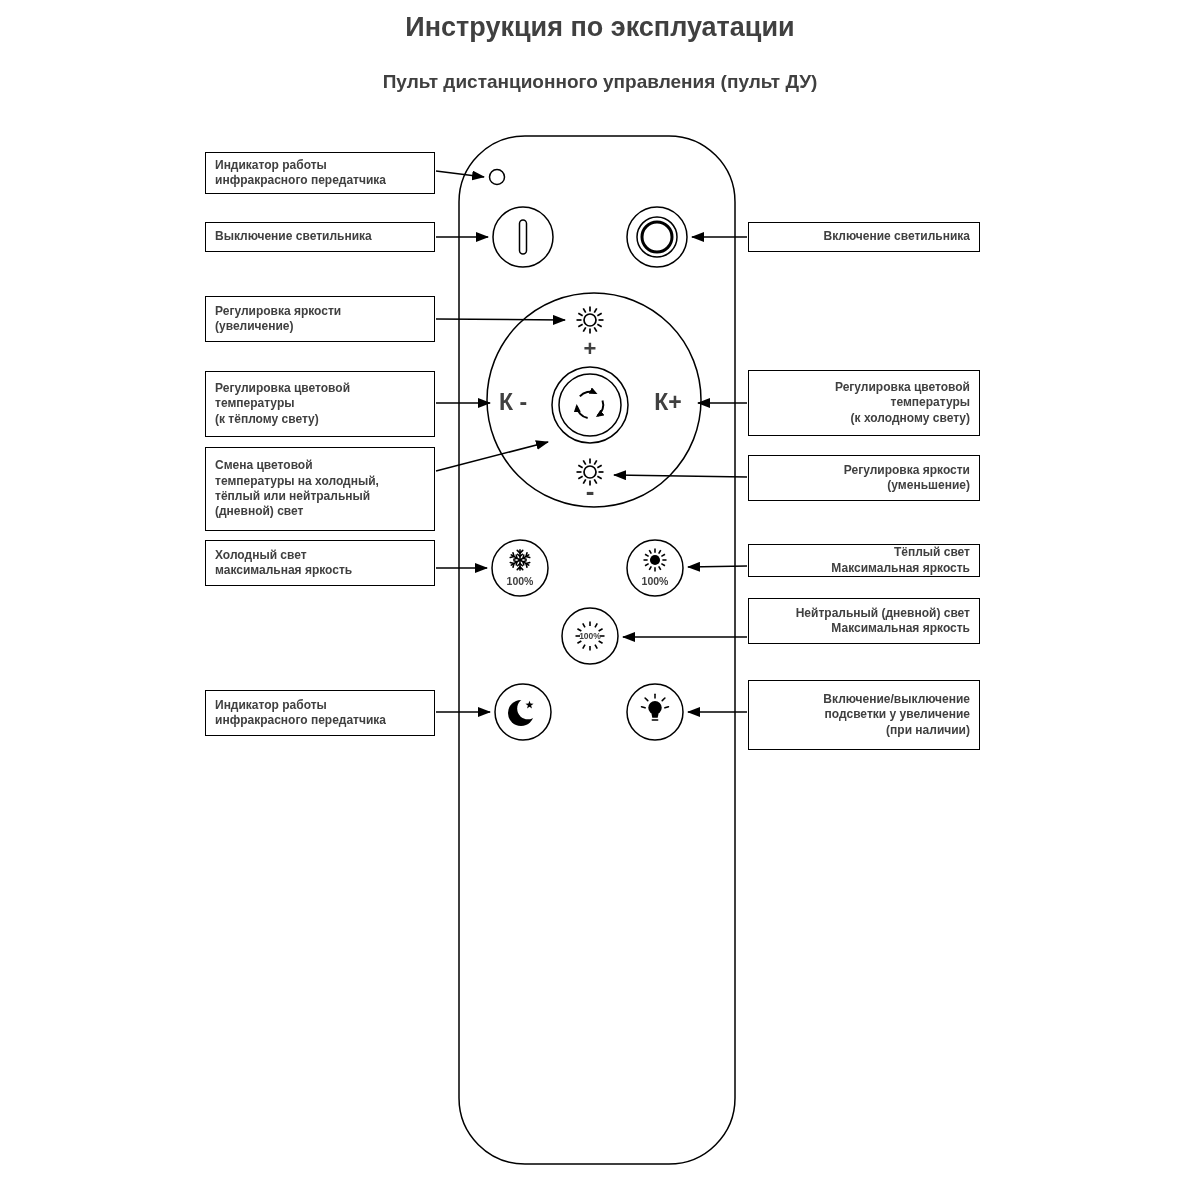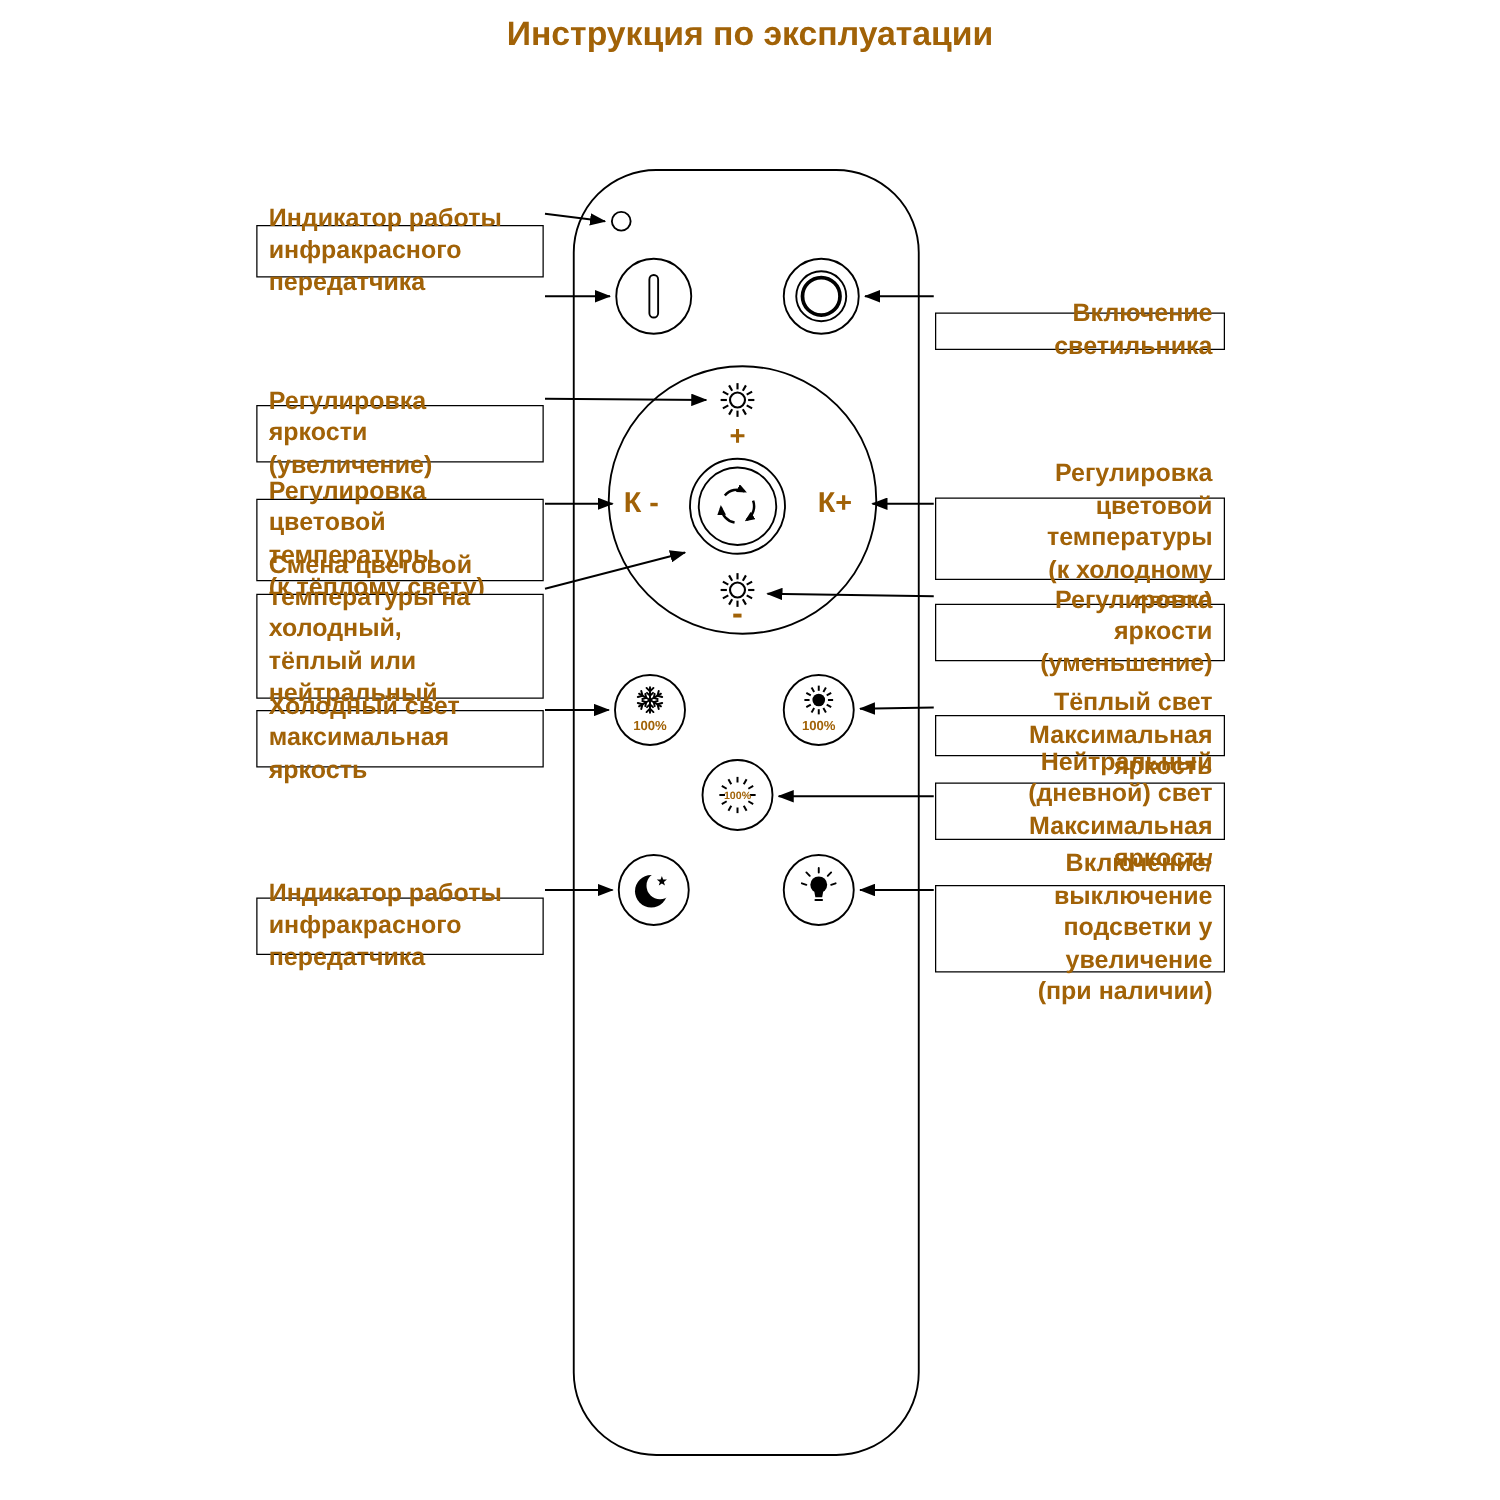--- a/index.html
+++ b/index.html
@@ -1,23 +1,23 @@
 <!DOCTYPE html>
 <html><head>
 <meta charset="utf-8">
 <style>
   html,body{margin:0;padding:0;background:#fff;}
   #canvas{position:relative;width:1200px;height:1200px;background:#fff;overflow:hidden;
-          font-family:"Liberation Sans",sans-serif;color:#a16207;}
+          font-family:"Liberation Sans",sans-serif;color:#404040;}
   .abs{position:absolute;}
   .title{left:0;top:12px;width:100%;text-align:center;font-size:27px;font-weight:700;}
   .subtitle{left:0;top:71px;width:100%;text-align:center;font-size:19px;font-weight:700;}
   .callout{border:1.5px solid #000;background:#fff;box-sizing:border-box;
-           font-size:20px;font-weight:700;line-height:1.28;display:flex;align-items:center;
-           padding:3px 9px;margin-top:28px;}
+           font-size:12px;font-weight:700;line-height:1.28;display:flex;align-items:center;
+           padding:3px 9px;}
   .callout .txt{white-space:pre-line;}
   .c-left{left:205px;width:230px;text-align:left;}
   .c-right{left:748px;width:232px;text-align:right;justify-content:flex-end;padding-left:39px;}
   .rlabel{transform:translate(-50%,-50%);font-weight:700;white-space:nowrap;}
   svg{display:block;}
   #diagram{position:absolute;left:0;top:0;}
 </style>
 </head>
 <body>
 
@@ -177,33 +177,37 @@
       <line x1="747" y1="237" x2="692" y2="237" marker-end="url(#ah)"></line>
       <line x1="747" y1="403" x2="698" y2="403" marker-end="url(#ah)"></line>
       <line x1="747" y1="477" x2="614" y2="475" marker-end="url(#ah)"></line>
       <line x1="747" y1="566" x2="688" y2="567" marker-end="url(#ah)"></line>
       <line x1="747" y1="637" x2="623" y2="637" marker-end="url(#ah)"></line>
       <line x1="747" y1="712" x2="688" y2="712" marker-end="url(#ah)"></line>
     </g>
   </svg>
 
   <div class="abs title">Инструкция по эксплуатации</div>
+  <div class="abs subtitle">Пульт дистанционного управления (пульт ДУ)</div>
 
   <div class="abs rlabel" style="left:590px;top:349px;font-size:22px;">+</div>
   <div class="abs rlabel" style="left:590px;top:491px;font-size:26px;">-</div>
   <div class="abs rlabel" style="left:513px;top:402px;font-size:23px;">К -</div>
   <div class="abs rlabel" style="left:668px;top:402px;font-size:23px;">К+</div>
   <div class="abs rlabel" style="left:520px;top:581px;font-size:10.5px;">100%</div>
   <div class="abs rlabel" style="left:655px;top:581px;font-size:10.5px;">100%</div>
   <div class="abs rlabel" style="left:590px;top:636px;font-size:8.5px;">100%</div>
 
   <div class="abs callout c-left" style="top:152px;height:42px;">
     <span class="txt">Индикатор работы
 инфракрасного передатчика</span>
   </div>
+  <div class="abs callout c-left" style="top:222px;height:30px;">
+    <span class="txt">Выключение светильника</span>
+  </div>
   <div class="abs callout c-left" style="top:296px;height:46px;">
     <span class="txt">Регулировка яркости
 (увеличение)</span>
   </div>
   <div class="abs callout c-left" style="top:371px;height:66px;">
     <span class="txt">Регулировка цветовой
 температуры
 (к тёплому свету)</span>
   </div>
   <div class="abs callout c-left" style="top:447px;height:84px;align-items:center;">

